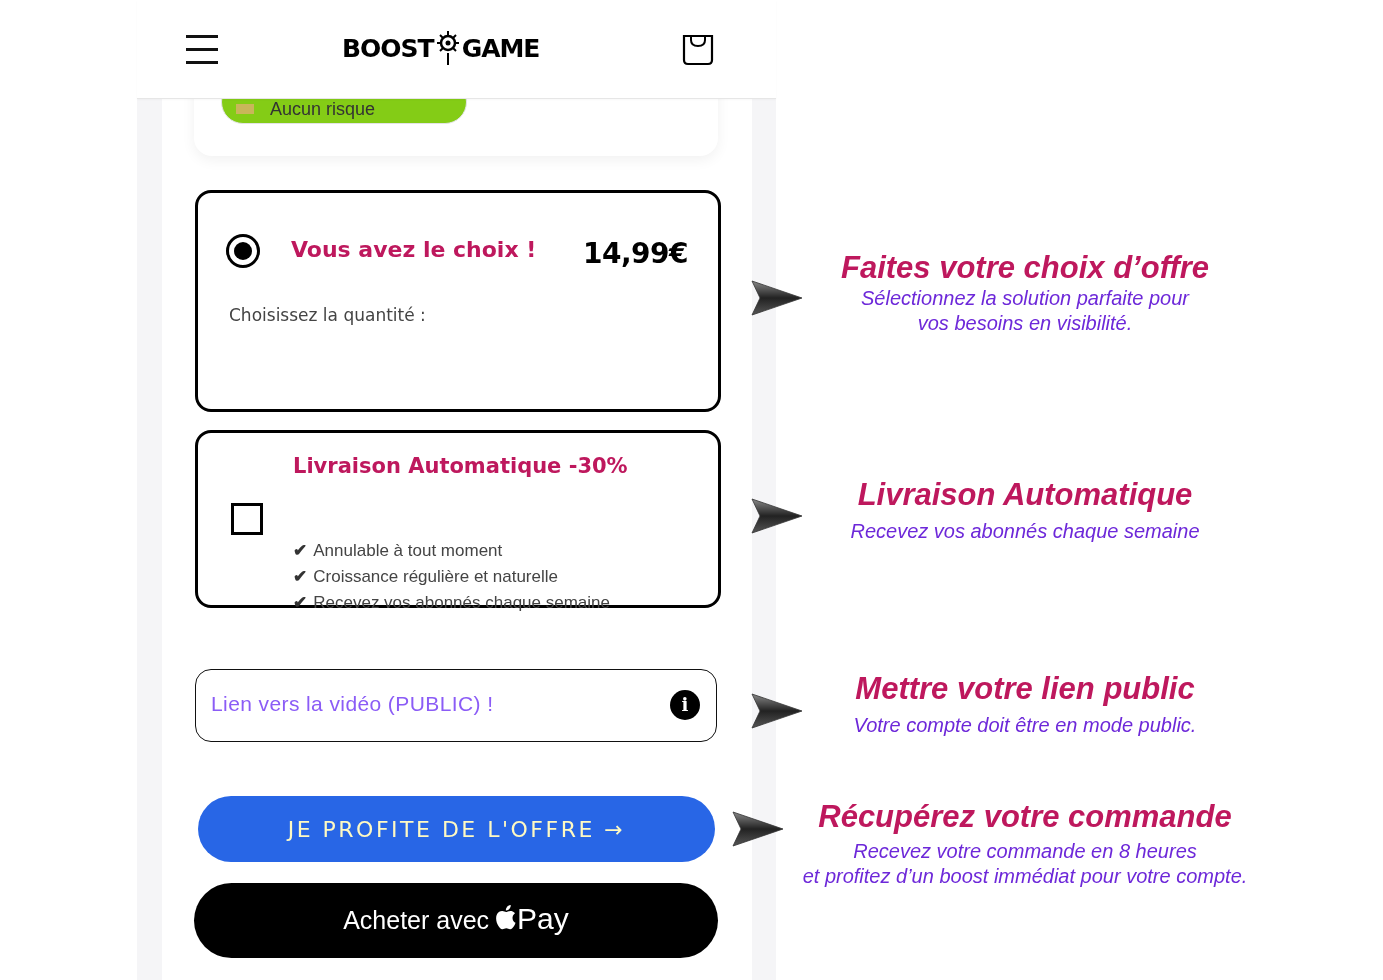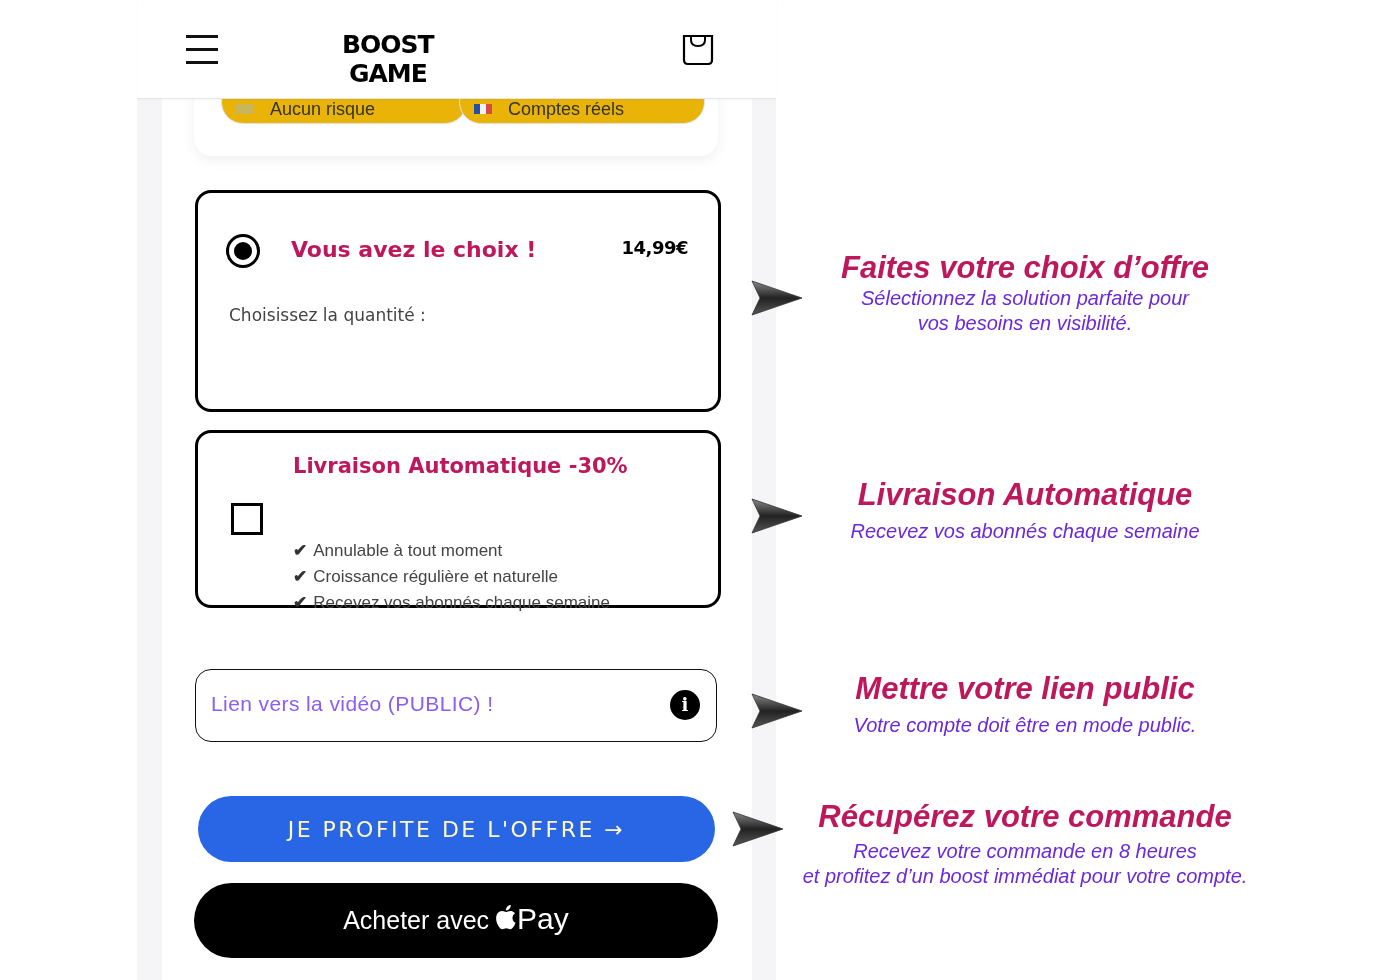--- a/index.html
+++ b/index.html
@@ -23,33 +23,32 @@
   }
   .hamburger { position:absolute; left:49px; top:34px; width:32px; height:30px; cursor:pointer; }
   .hamburger span { position:absolute; left:0; width:32px; height:2.5px; background:#111; }
   .hamburger span:nth-child(1){ top:1px; }
   .hamburger span:nth-child(2){ top:14px; }
   .hamburger span:nth-child(3){ top:27px; }
   .logo {
     position:absolute; left:205px; top:30px; height:36px; display:flex; align-items:center;
     font-family:"DejaVu Sans", sans-serif; font-weight:900; font-size:25px; letter-spacing:-1px;
     color:#000;
-    flex-direction:column;
   }
   .logo .sun { width:26px; height:36px; margin:0 1px; }
   .bag { position:absolute; left:544px; top:30px; width:34px; height:36px; cursor:pointer; }
 
   
   .trust-card {
     position:absolute; left:194px; top:40px; width:524px; height:116px; background:#fff;
     border-radius:18px; box-shadow:0 4px 14px rgba(0,0,0,0.06); z-index:1;
   }
   .pill {
     position:absolute; top:40px; height:42px; border:1px solid #e3e3e6; border-radius:24px;
-    background:#eab308; font-size:18px; color:#333; display:flex; align-items:center; padding-left:14px;
+    background:#84cc16; font-size:18px; color:#333; display:flex; align-items:center; padding-left:14px;
   }
   .pill .ico { width:18px; height:10px; margin-right:16px; margin-top:14px; }
   .pill .txt { margin-top:14px; }
 
   
   .card {
     position:absolute; left:195px; width:520px; border:3px solid #000; border-radius:16px;
     background:#fff; z-index:2;
   }
   .card1 { top:190px; height:216px; cursor:pointer; }
@@ -58,21 +57,21 @@
     position:absolute; left:28px; top:41px; width:34px; height:34px; border:3px solid #000;
     border-radius:50%; box-sizing:border-box;
   }
   .radio::after {
     content:""; position:absolute; left:5px; top:5px; width:18px; height:18px; background:#000; border-radius:50%;
   }
   .card-title {
     position:absolute; font-family:"DejaVu Sans", sans-serif; font-weight:bold; font-size:22px; color:#be185d;
   }
   .c1-title { left:93px; top:44px; }
-  .price { position:absolute; right:30px; top:44px; font-family:"DejaVu Sans", sans-serif; font-weight:bold; font-size:18px; letter-spacing:-0.5px; }
+  .price { position:absolute; right:30px; top:44px; font-family:"DejaVu Sans", sans-serif; font-weight:bold; font-size:28px; letter-spacing:-0.5px; }
   .qty-label { position:absolute; left:31px; top:112px; font-family:"DejaVu Sans", sans-serif; font-size:17px; color:#444; }
   .qty-select {
     position:absolute; left:32px; top:150px; width:162px; height:50px; border:1.5px solid #aaa;
     border-radius:9px; box-sizing:border-box; background:#fff; cursor:pointer;
   }
   .qty-select .val { position:absolute; left:11px; top:11px; font-family:"DejaVu Sans", sans-serif; font-size:21px; color:#000; }
   .qty-select .caret {
     position:absolute; right:14px; top:21px; width:0; height:0;
     border-left:7px solid transparent; border-right:7px solid transparent; border-top:6px solid #000;
   }
@@ -120,28 +119,20 @@
 <div class="frame">
   <div class="frame-inner"></div>
 </div>
 
 <div class="trust-card">
   <div class="pill" style="left:27px;width:230px;">
     <svg class="ico" viewBox="0 0 18 10">
         <rect x="0" y="0" width="18" height="10" fill="#c9b65a"></rect>
       </svg>
     <span class="txt">Aucun risque</span>
-  </div>
-  <div class="pill" style="left:265px;width:230px;">
-    <svg class="ico" viewBox="0 0 18 10">
-        <rect x="0" y="0" width="6" height="10" fill="#2a4fa0"></rect>
-        <rect x="6" y="0" width="6" height="10" fill="#f2f2f2"></rect>
-        <rect x="12" y="0" width="6" height="10" fill="#d84a4a"></rect>
-      </svg>
-    <span class="txt">Comptes réels</span>
   </div>
 </div>
 
 <div class="header">
   <div class="hamburger">
       <span></span>
       <span></span>
       <span></span>
     </div>
   <div class="logo">

